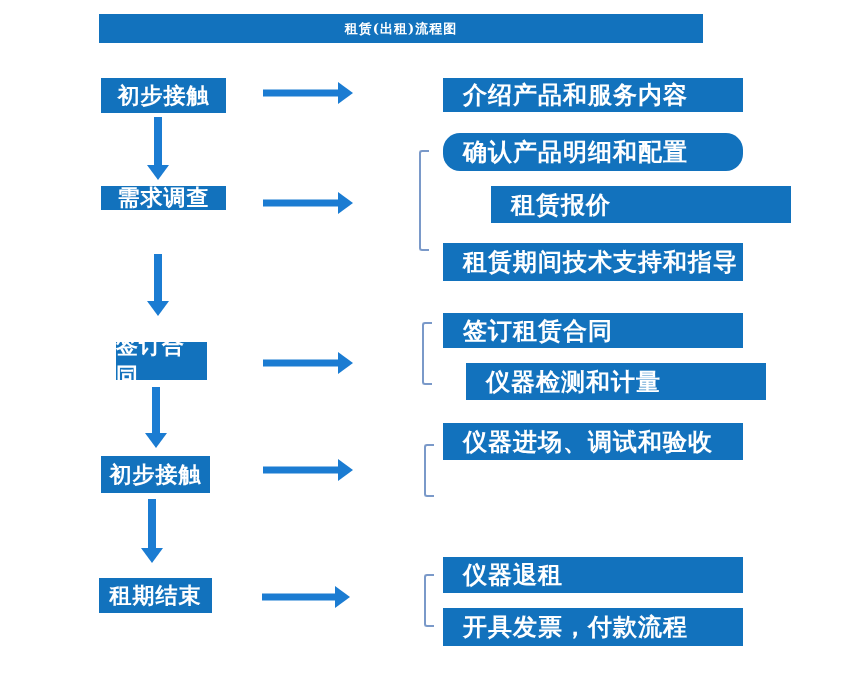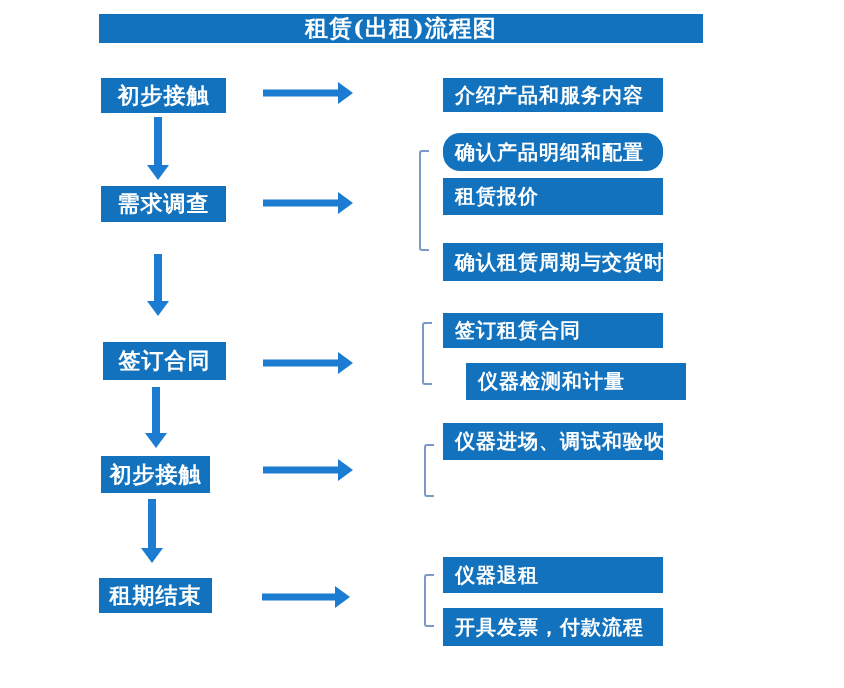--- a/index.html
+++ b/index.html
@@ -11,35 +11,35 @@
   html,body{margin:0;padding:0;}
   body{
     width:844px;height:688px;background:#ffffff;
     font-family:"DejaVu Serif", serif;
     position:relative;overflow:hidden;
   }
   .canvas{position:absolute;inset:0;}
   .titlebar{
     position:absolute;left:99px;top:14px;width:604px;height:29px;
     background:var(--primary);color:var(--text);
-    font-size:23px;font-weight:bold;
+    font-size:13px;font-weight:bold;
     display:flex;align-items:center;justify-content:center;
     letter-spacing:1px;
   }
   .lbox{
     position:absolute;background:var(--primary);color:var(--text);
     font-size:22px;font-weight:bold;letter-spacing:1px;
     display:flex;align-items:center;justify-content:center;
   }
   .rbox{
-    position:absolute;left:443px;width:220px;
+    position:absolute;left:443px;width:300px;
     background:var(--primary);color:var(--text);
-    font-size:20px;font-weight:bold;letter-spacing:1px;
+    font-size:24px;font-weight:bold;letter-spacing:1px;
     display:flex;align-items:center;
-    padding-left:12px;box-sizing:border-box;
+    padding-left:20px;box-sizing:border-box;
     white-space:nowrap;
   }
   .varrow{position:absolute;width:22px;}
   .varrow i{display:block;}
   .varrow .shaft{
     position:absolute;left:50%;transform:translateX(-50%);
     top:0;width:8px;height:calc(100% - 14px);background:var(--arrow);
   }
   .varrow .head{
     position:absolute;left:50%;transform:translateX(-50%);
@@ -71,22 +71,22 @@
   }
 </style>
 </head>
 <body>
 
 <div class="canvas">
 
   <div class="titlebar">租赁(出租)流程图</div>
 
   <div class="lbox" style="left:101px;top:78px;width:125px;height:35px;">初步接触</div>
-  <div class="lbox" style="left:101px;top:186px;width:125px;height:36px;">需求调查</div>
-  <div class="lbox" style="left:103px;top:342px;width:123px;height:38px;">签订合同</div>
+  <div class="lbox" style="left:101px;top:186px;width:125px;height:24px;">需求调查</div>
+  <div class="lbox" style="left:116px;top:342px;width:91px;height:38px;">签订合同</div>
   <div class="lbox" style="left:101px;top:456px;width:109px;height:37px;">初步接触</div>
   <div class="lbox" style="left:99px;top:578px;width:113px;height:35px;">租期结束</div>
 
   <div class="varrow" style="left:147px;top:117px;height:63px;">
       <i class="shaft"></i>
       <i class="head"></i>
     </div>
   <div class="varrow" style="left:147px;top:254px;height:62px;">
       <i class="shaft"></i>
       <i class="head"></i>
@@ -122,22 +122,22 @@
     </div>
 
   <div class="bracket" style="left:419px;top:150px;height:101px;"></div>
   <div class="bracket" style="left:422px;top:322px;height:63px;"></div>
   <div class="bracket" style="left:424px;top:444px;height:53px;"></div>
   <div class="bracket" style="left:424px;top:574px;height:53px;"></div>
 
   <div class="rbox" style="top:78px;height:34px;">介绍产品和服务内容</div>
 
   <div class="rbox" style="top:133px;height:38px;border-radius:17px;">确认产品明细和配置</div>
-  <div class="rbox" style="top:178px;height:37px;">租赁报价</div>
-  <div class="rbox" style="top:243px;height:38px;">确认租赁周期与交货时间</div>
+  <div class="rbox" style="top:186px;height:37px;margin-left:48px;">租赁报价</div>
+  <div class="rbox" style="top:243px;height:38px;">租赁期间技术支持和指导</div>
 
   <div class="rbox" style="top:313px;height:35px;">签订租赁合同</div>
   <div class="rbox" style="top:363px;height:37px;margin-left:23px;">仪器检测和计量</div>
 
   <div class="rbox" style="top:423px;height:37px;">仪器进场、调试和验收</div>
 
   <div class="rbox" style="top:608px;height:38px;">开具发票，付款流程</div>
   <div class="rbox" style="top:557px;height:36px;">仪器退租</div>
 
 </div>

